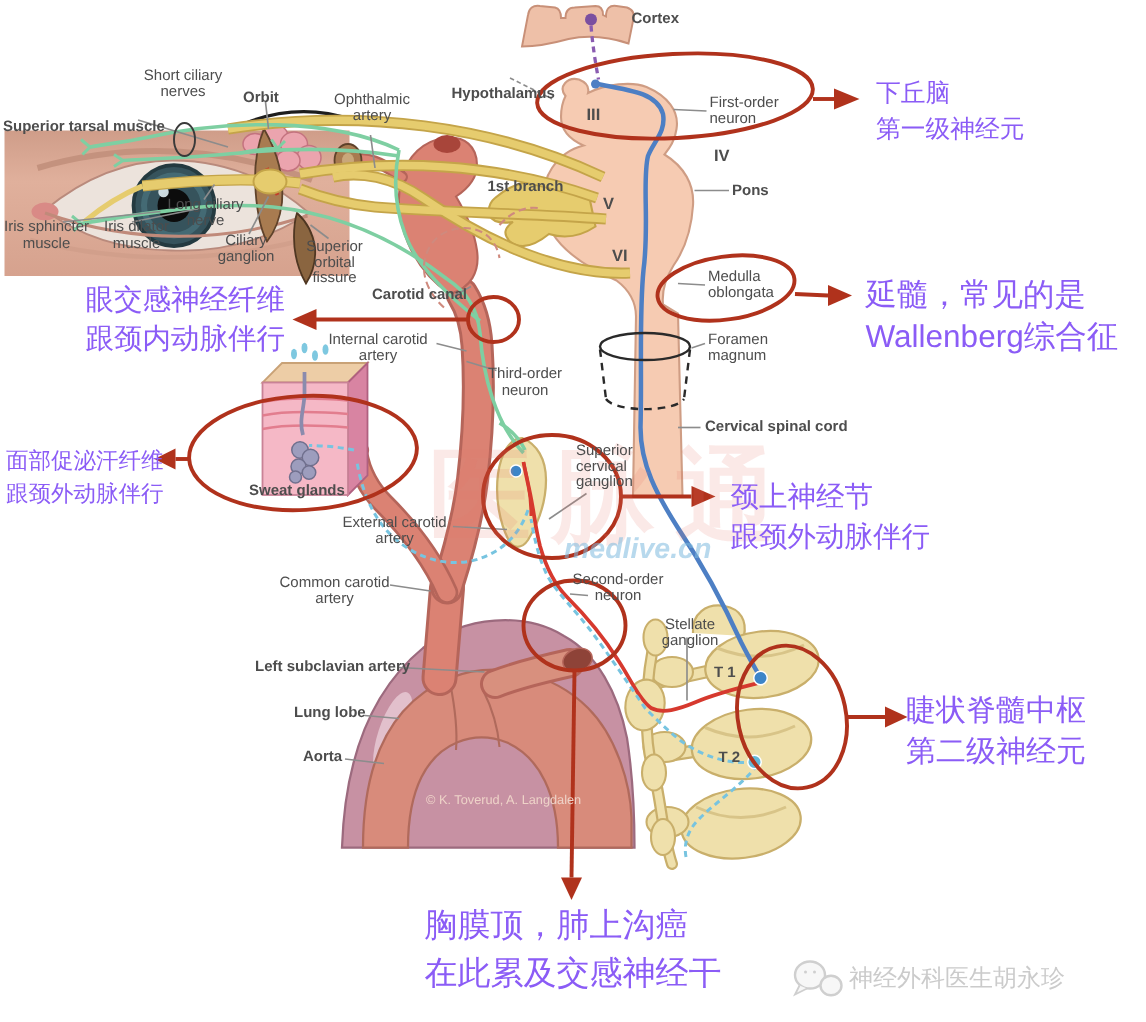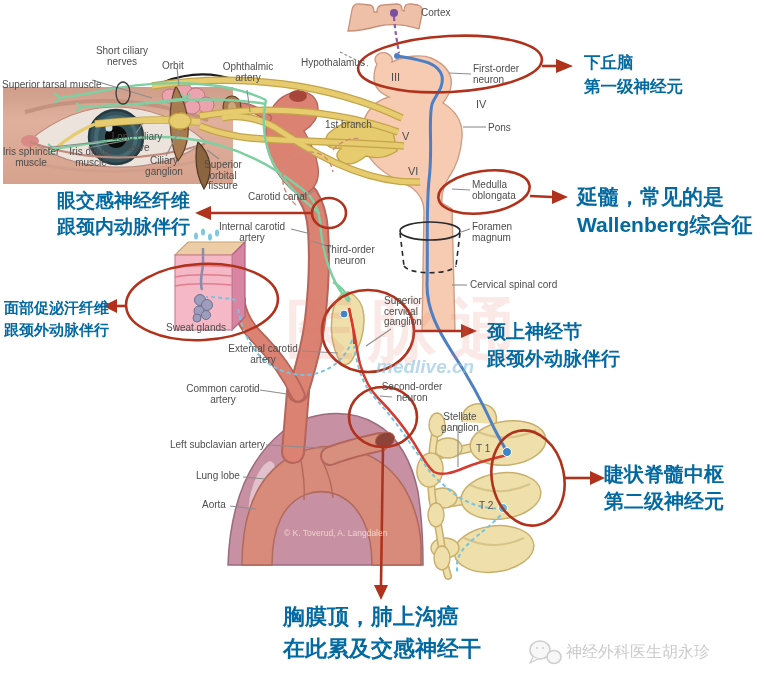--- a/index.html
+++ b/index.html
@@ -1,22 +1,22 @@
 <!DOCTYPE html>
 <html><head>
 <meta charset="utf-8">
 <style>
   html,body{margin:0;padding:0;background:#fff;}
   #stage{position:relative;width:764px;height:681px;background:#fff;overflow:hidden;
          font-family:"Liberation Sans","DejaVu Sans",sans-serif;}
   #stage svg{position:absolute;left:0;top:0;}
   .lbl{position:absolute;font-size:10px;line-height:10.5px;color:#4d4d4d;white-space:normal;}
   .c{text-align:center;}
-  .one{white-space:nowrap;}
-  .cn{position:absolute;font-weight:700;color:#0369a1;white-space:nowrap;}
+  .one{white-space:nowrap;font-weight:bold;}
+  .cn{position:absolute;font-weight:400;color:#8b5cf6;white-space:nowrap;}
   .wm-logo{position:absolute;font-weight:700;color:rgba(228,120,108,0.16);letter-spacing:14px;}
   .wm-url{position:absolute;font-style:italic;font-weight:700;color:rgba(125,185,222,0.55);}
   .wechat{position:absolute;color:#cbcbcb;font-size:16px;font-weight:400;
           text-shadow:1px 1px 0 #ffffff;}
   .copyright{position:absolute;font-size:8.5px;color:#eed3c8;white-space:nowrap;}
 </style>
 </head>
 <body>
 
 <div id="stage">

